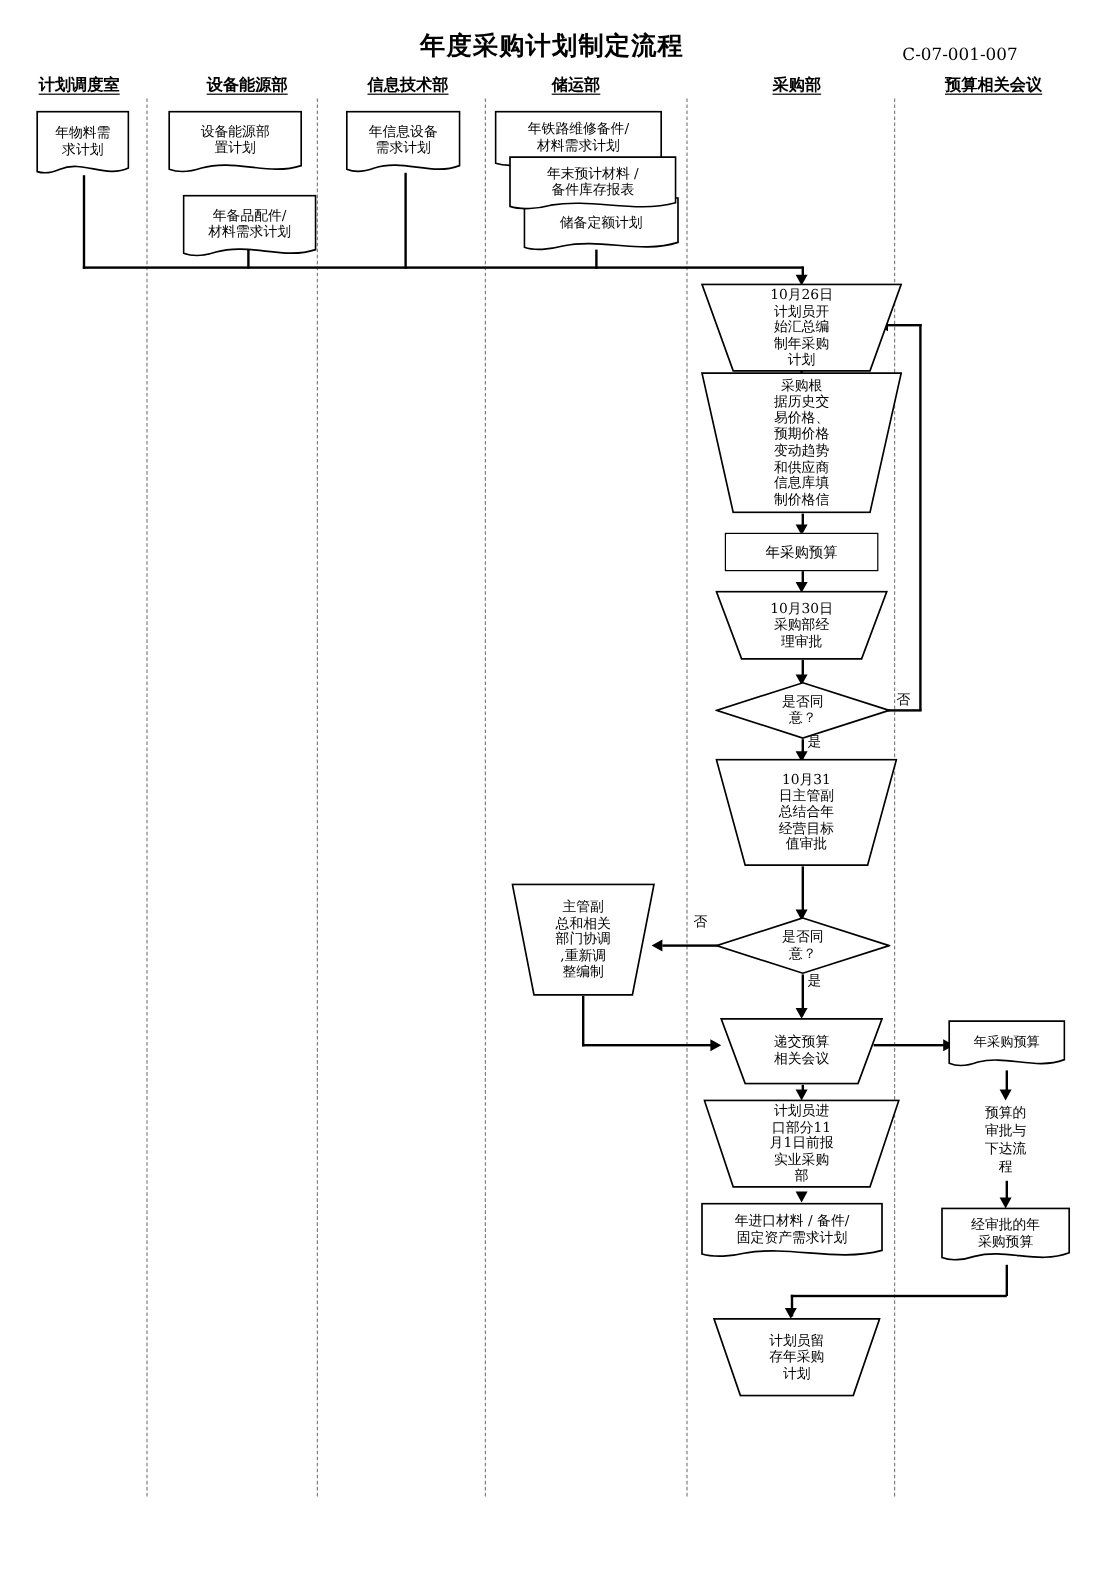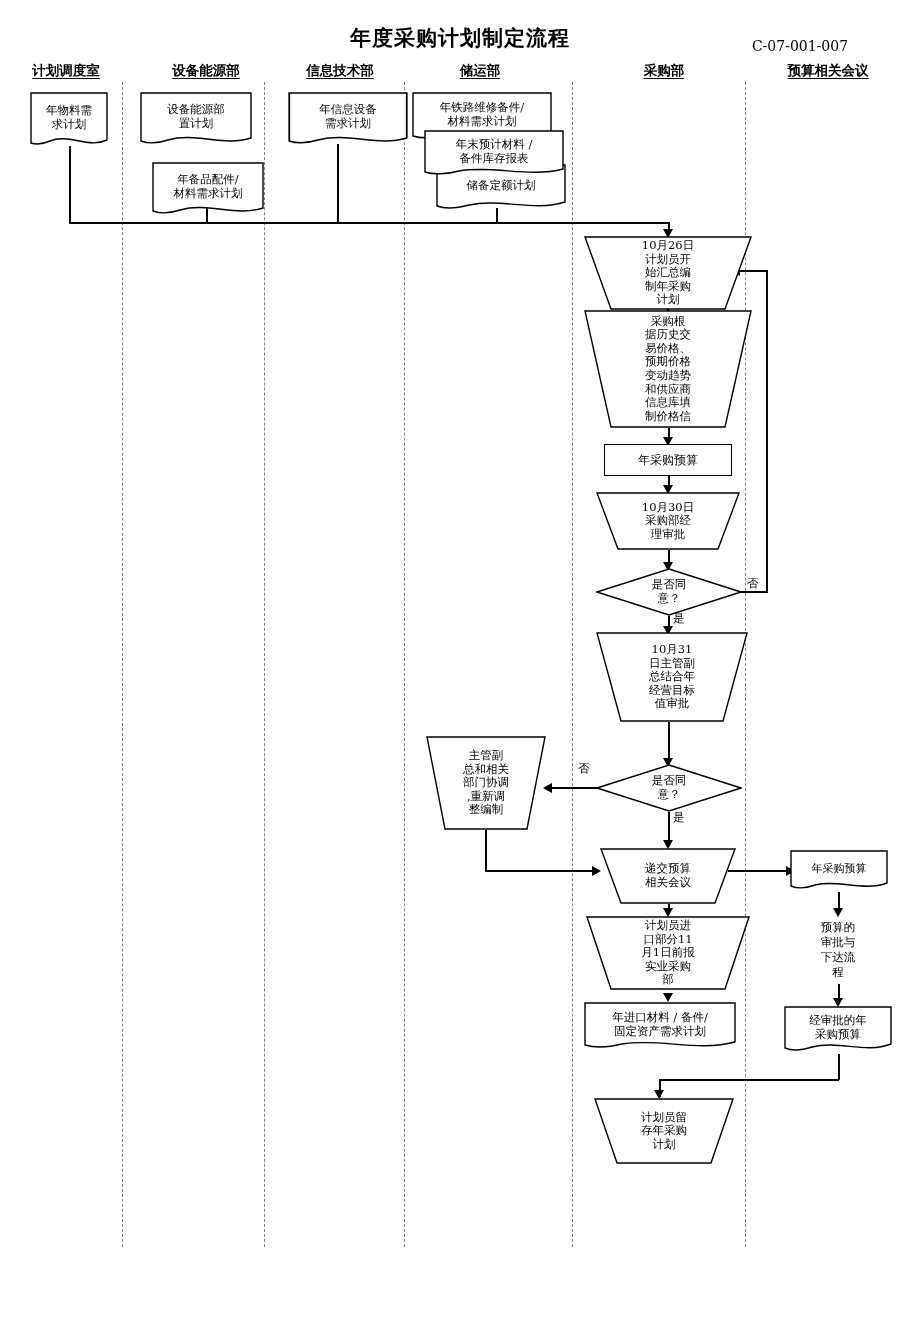--- a/index.html
+++ b/index.html
@@ -162,21 +162,21 @@
   </div>
 
   <div class="node doc" style="left:152px;top:134px;width:112px;height:56px;margin-top:28px;">
     <svg viewBox="0 0 112 56" preserveAspectRatio="none">
       <path d="M1,1 L111,1 L111,46 C84,55 56,40 28,48 C19,51 9,52 1,49 Z" fill="#fff" stroke="#000" stroke-width="1.4"></path>
     </svg>
     <div class="tx" style="white-space:pre-line;margin-bottom:6px;">年备品配件/
 材料需求计划</div>
   </div>
 
-  <div class="node doc" style="left:288px;top:92px;width:120px;height:56px;text-align:center;">
+  <div class="node doc" style="left:288px;top:92px;width:96px;height:56px;text-align:center;">
     <svg viewBox="0 0 96 56" preserveAspectRatio="none">
       <path d="M1,1 L95,1 L95,46 C72,55 48,40 24,48 C16,51 8,52 1,49 Z" fill="#fff" stroke="#000" stroke-width="1.4"></path>
     </svg>
     <div class="tx" style="white-space:pre-line;margin-bottom:6px;">年信息设备
 需求计划</div>
   </div>
 
   <div class="node doc" style="left:412px;top:92px;width:140px;height:50px;">
     <svg viewBox="0 0 140 50" preserveAspectRatio="none">
       <path d="M1,1 L139,1 L139,41 C105,50 70,36 35,43 C24,46 10,47 1,44 Z" fill="#fff" stroke="#000" stroke-width="1.4"></path>

